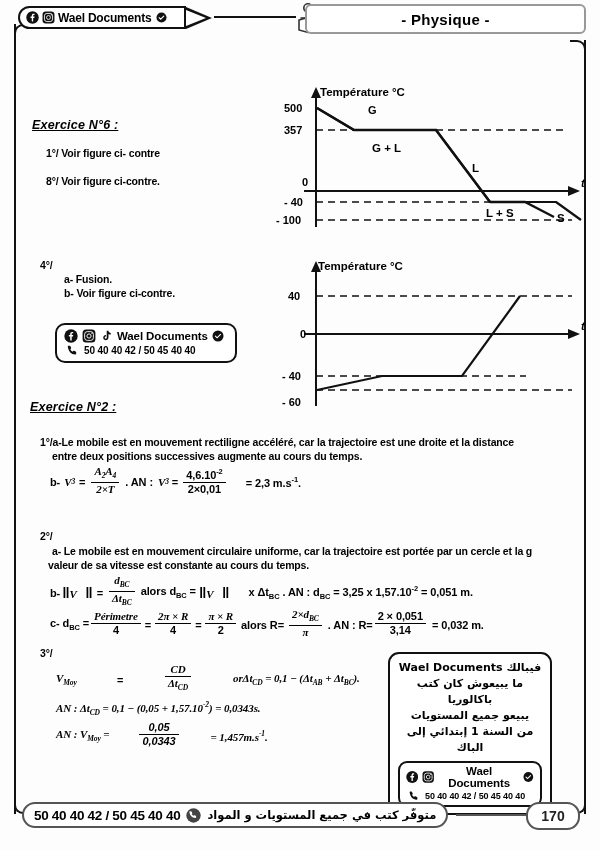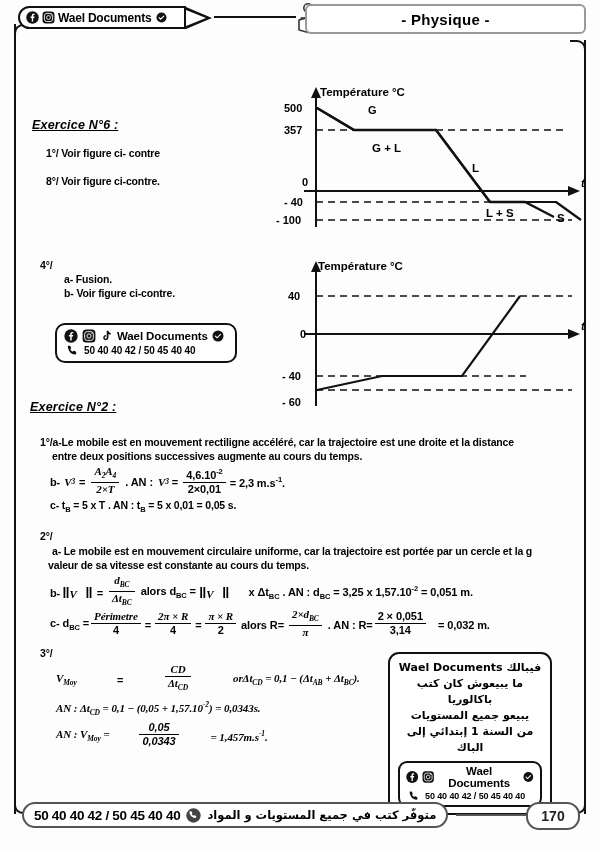--- a/index.html
+++ b/index.html
@@ -360,26 +360,23 @@
       <span class="den ital">2×T</span>
     </span>
     <span style="margin-left:4px">. AN :</span>
     <span class="ital" style="margin-left:5px">V</span>
       <sub class="ital">3</sub>
     <span style="margin:0 3px">=</span>
     <span class="frac">
       <span class="num">4,6.10<sup>-2</sup></span>
       <span class="den">2×0,01</span>
     </span>
-    <span style="margin-left:2px">= 2,3 m.s<sup>-1</sup>.</span>
-  </div>
-
-  <div class="txt" style="left:50px; top:498px;">
-    c- t<sub>B</sub> = 5 x T . AN : t<sub>B</sub> = 5 x 0,01 = 0,05 s.
-  </div>
+    <span style="margin-left:18px">= 2,3 m.s<sup>-1</sup>.</span>
+  </div>
+
 
   <div class="txt" style="left:40px; top:529px;">2°/</div>
   <div class="txt" style="left:48px; top:558px; width:548px;">valeur de sa vitesse est constante au cours du temps.</div>
   <div class="txt" style="left:52px; top:544px; width:548px;">a- Le mobile est en mouvement circulaire uniforme, car la trajectoire est portée par un cercle et la g</div>
 
   <div class="eqline" style="left:50px; top:575px;">
     <span>b-</span>
     <span style="margin-left:2px; font-size:15px">‖<span class="ital" style="font-size:11px">V⃗</span>‖</span>
     <span style="margin:0 4px">=</span>
     <span class="frac">
@@ -410,21 +407,21 @@
     <span style="margin-left:3px">alors R=</span>
     <span class="frac" style="margin-left:5px">
       <span class="num ital">2×d<sub>BC</sub></span>
       <span class="den ital">π</span>
     </span>
     <span style="margin-left:4px">. AN : R=</span>
     <span class="frac">
       <span class="num">2 × 0,051</span>
       <span class="den">3,14</span>
     </span>
-    <span style="margin-left:10px">= 0,032 m.</span>
+    <span style="margin-left:4px">= 0,032 m.</span>
   </div>
 
   <div class="txt" style="left:40px; top:646px;">3°/</div>
 
   <div class="eqline ital" style="left:56px; top:664px;gap:37px;">
     <span>V<sub>Moy</sub></span>
     <span style="margin:0 3px" class="norm">=</span>
     <span class="frac">
       <span class="num">CD</span>
       <span class="den">Δt<sub>CD</sub></span>

